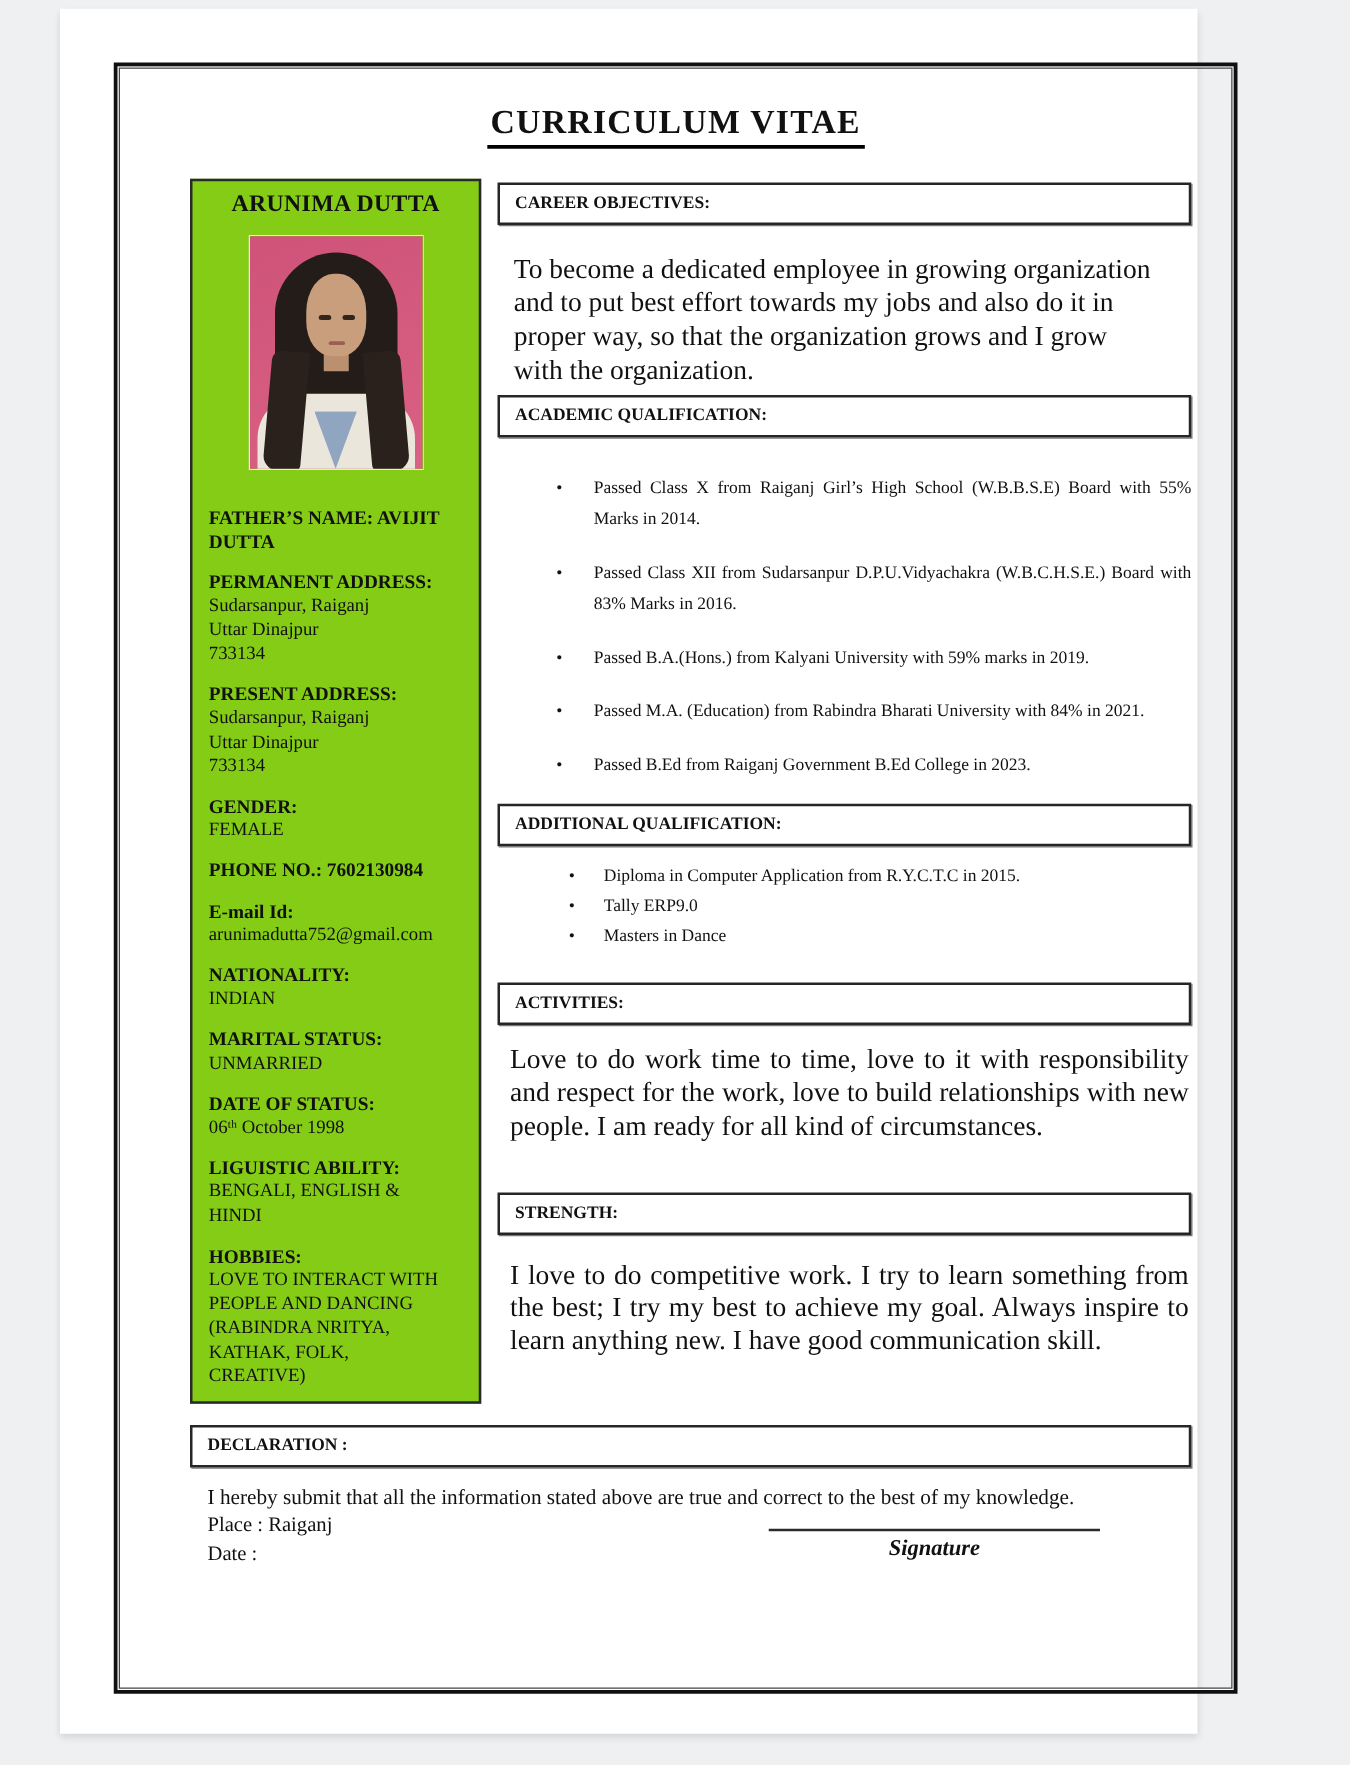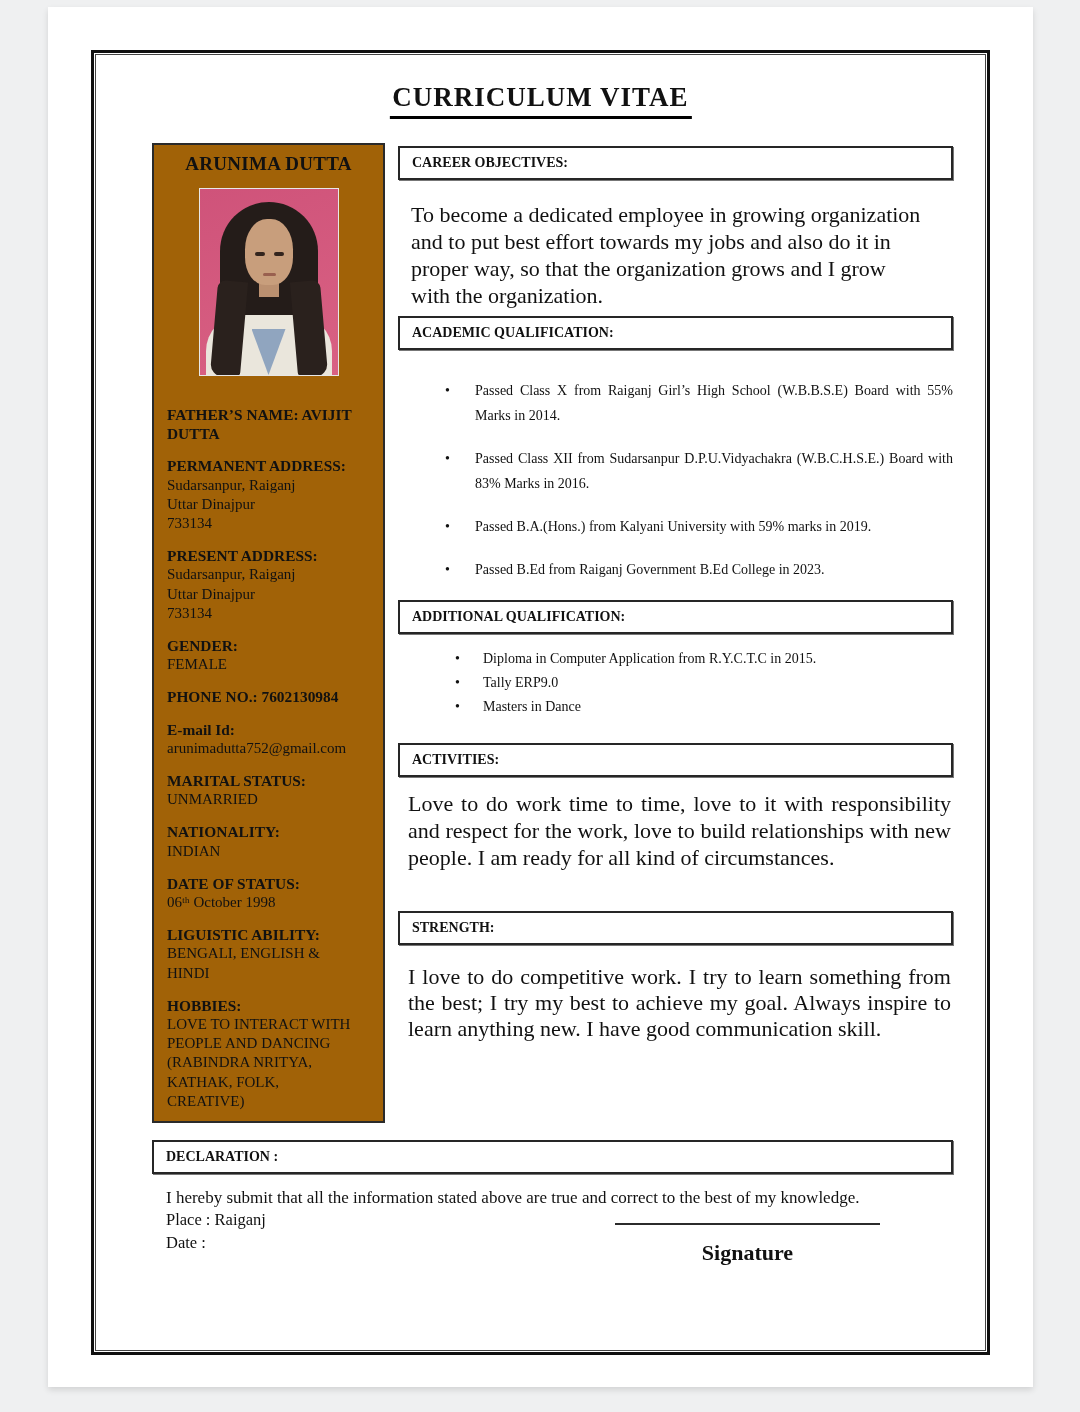--- a/index.html
+++ b/index.html
@@ -5,42 +5,42 @@
   html,body{margin:0;padding:0;}
   body{
     width:1080px;height:1412px;
     background:#eff0f1;
     font-family:"Liberation Serif", serif;
     color:#111;
     overflow:hidden;
     position:relative;
   }
   .paper{
-    position:absolute;left:48px;top:7px;width:985px;height:1380px;
+    position:absolute;left:48px;top:7px;width:910px;height:1380px;
     background:#ffffff;
     box-shadow:0 3px 6px rgba(0,0,0,.12);
   }
   .frame{
     position:absolute;left:43px;top:43px;width:899px;height:1305px;
     box-sizing:border-box;
     border:3px solid #101010;
     box-shadow:inset 0 0 0 1px #fff, inset 0 0 0 2px #444;
   }
   .cv-title{
     position:absolute;top:29px;left:50%;transform:translateX(-50%);
     margin:0;
     font-size:27px;font-weight:bold;letter-spacing:1px;
     border-bottom:3px solid #000;
     padding:0 3px 3px 3px;
     white-space:nowrap;
   }
   
   .sidebar{
     position:absolute;left:58px;top:90px;width:233px;height:980px;
-    box-sizing:border-box;border:2px solid #2a2a2a;background:#a16207;
+    box-sizing:border-box;border:2px solid #2a2a2a;background:#84cc16;
   }
   .side-name{
     margin-top:8px;text-align:center;
     font-size:19px;font-weight:bold;letter-spacing:.3px;
   }
   .photo{
     width:138px;height:186px;margin:14px auto 0 auto;
     position:relative;overflow:hidden;
     background:linear-gradient(160deg,#c94e6f,#d96183);
     box-shadow:0 0 0 1px #e8e8e8;
@@ -79,21 +79,21 @@
   .sec-activities .sec-para{margin:13px 2px 0 10px;line-height:27px;text-align:justify;}
   .sec-strength{margin-top:40px;}
   .sec-strength .sec-para{margin:19px 2px 0 10px;line-height:26px;text-align:justify;}
   
   .declaration{position:absolute;left:58px;top:1087px;width:801px;}
   .decl-text{margin:14px 0 0 14px;font-size:17px;}
   .decl-footer{display:flex;justify-content:space-between;}
   .place-date{margin-left:14px;font-size:16.5px;line-height:23px;}
   .sign{width:265px;margin-right:73px;}
   .sign-line{border-top:2px solid #2b2b2b;margin-top:15px;}
-  .sign-label{text-align:center;font-weight:bold;font-size:22px;padding-top:15px;}
+  .sign-label{text-align:center;font-weight:bold;font-size:18px;padding-top:3px;font-style:italic;}
 </style>
 </head>
 <body>
 
 <div class="paper">
   <div class="frame">
 
     <h1 class="cv-title">CURRICULUM VITAE</h1>
 
     <div class="sidebar">
@@ -132,26 +132,26 @@
             <div class="f-line">FEMALE</div>
           </div>
           <div class="field">
             <div class="f-label">PHONE NO.: 7602130984</div>
           </div>
           <div class="field">
             <div class="f-label">E-mail Id:</div>
             <div class="f-line">arunimadutta752@gmail.com</div>
           </div>
           <div class="field">
+            <div class="f-label">NATIONALITY:</div>
+            <div class="f-line">INDIAN</div>
+          </div>
+          <div class="field">
             <div class="f-label">MARITAL STATUS:</div>
             <div class="f-line">UNMARRIED</div>
-          </div>
-          <div class="field">
-            <div class="f-label">NATIONALITY:</div>
-            <div class="f-line">INDIAN</div>
           </div>
           <div class="field">
             <div class="f-label">DATE OF STATUS:</div>
             <div class="f-line">06ᵗʰ October 1998</div>
           </div>
           <div class="field">
             <div class="f-label">LIGUISTIC ABILITY:</div>
             <div class="f-line">BENGALI, ENGLISH &amp;</div>
             <div class="f-line">HINDI</div>
           </div>
@@ -170,20 +170,21 @@
         <div class="sec sec-career">
           <div class="sec-head">CAREER OBJECTIVES:</div>
           <p class="sec-para">To become a dedicated employee in growing organization and to put best effort towards my jobs and also do it in proper way, so that the organization grows and I grow with the organization.</p>
         </div>
         <div class="sec sec-academic">
           <div class="sec-head">ACADEMIC QUALIFICATION:</div>
           <ul class="blist">
             <li class="b-item">Passed Class X from Raiganj Girl’s High School (W.B.B.S.E) Board with 55% Marks in 2014.</li>
             <li class="b-item">Passed Class XII from Sudarsanpur D.P.U.Vidyachakra (W.B.C.H.S.E.) Board with 83% Marks in 2016.</li>
             <li class="b-item">Passed B.A.(Hons.) from Kalyani University with 59% marks in 2019.</li>
+            <li class="b-item">Passed M.A. (Education) from Rabindra Bharati University with 84% in 2021.</li>
             <li class="b-item">Passed B.Ed from Raiganj Government B.Ed College in 2023.</li>
           </ul>
         </div>
         <div class="sec sec-additional">
           <div class="sec-head">ADDITIONAL QUALIFICATION:</div>
           <ul class="blist">
             <li class="b-item">Diploma in Computer Application from R.Y.C.T.C in 2015.</li>
             <li class="b-item">Tally ERP9.0</li>
             <li class="b-item">Masters in Dance</li>
           </ul>

